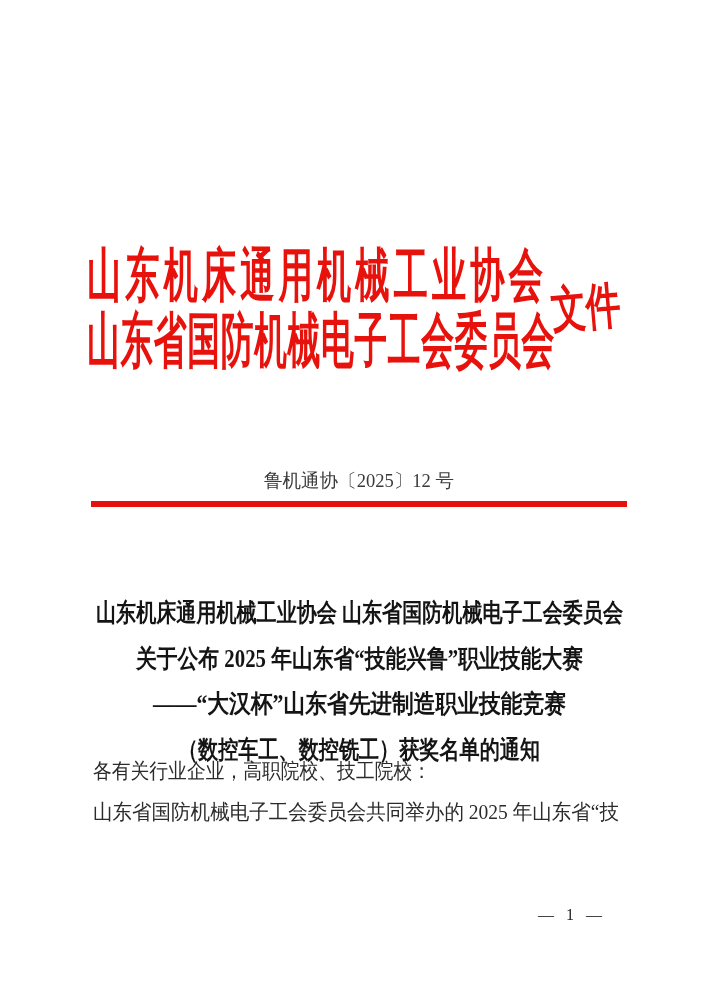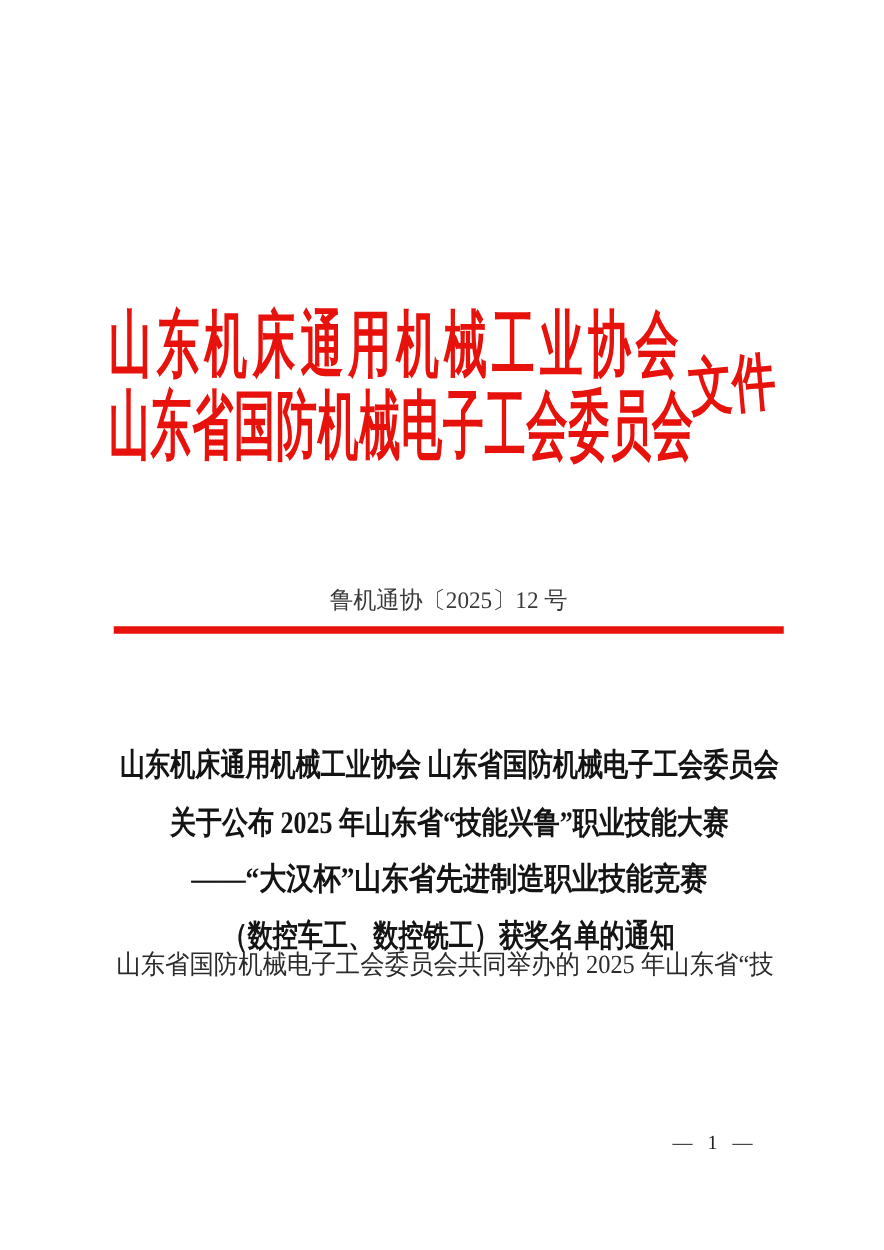--- a/index.html
+++ b/index.html
@@ -75,19 +75,22 @@
     <div class="title-line tl-2">
       <span class="fit" style="transform: scaleX(0.869474);">——“大汉杯”山东省先进制造职业技能竞赛</span>
     </div>
     <div class="title-line tl-3">
       <span class="fit" style="transform: scaleX(0.804444);">（数控车工、数控铣工）获奖名单的通知</span>
     </div>
   </div>
 
   <div class="body-block">
     <div class="body-line">
+      <span class="fit" style="transform: scaleX(0.89418);">各有关行业企业，高职院校、技工院校：</span>
+    </div>
+    <div class="body-line">
       <span class="fit" style="transform: scaleX(0.929611);">山东省国防机械电子工会委员会共同举办的 2025 年山东省“技</span>
     </div>
   </div>
 
   <div class="page-number">— 1 —</div>
 
 </div>
 
 </body></html>

